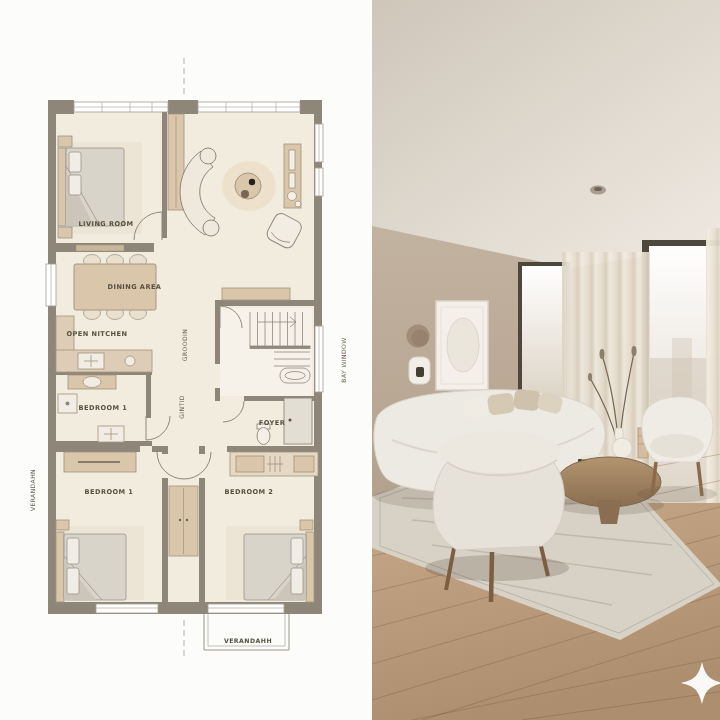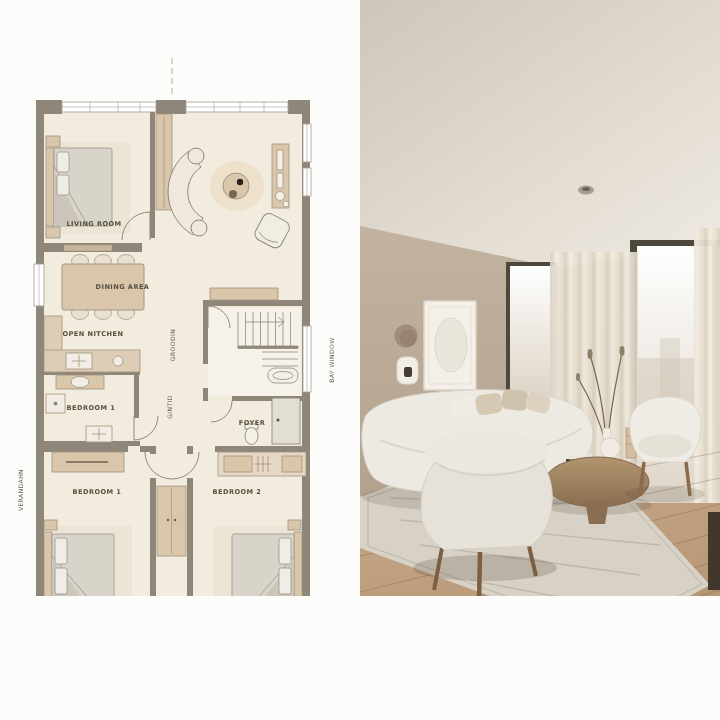--- a/index.html
+++ b/index.html
@@ -1,18 +1,18 @@
 <!DOCTYPE html>
 <html><head>
 <meta charset="utf-8">
 <style>
   html,body{margin:0;padding:0;background:#222;}
   .canvas{position:relative;width:720px;height:720px;overflow:hidden;background:#fcfcfa;
           font-family:"DejaVu Sans","Liberation Sans",sans-serif;}
-  .panel{position:absolute;top:0;height:596px;width:360px;overflow:hidden;}
+  .panel{position:absolute;top:0;height:720px;width:360px;overflow:hidden;margin-left:12px;}
   .panel-left{left:0;background:#fcfcfa;}
   .panel-right{left:360px;}
   svg{position:absolute;left:0;top:0;}
   .plan-label{position:absolute;transform:translate(-50%,-50%);
       font-size:6.6px;font-weight:600;letter-spacing:.45px;color:#57503f;
       white-space:nowrap;text-transform:uppercase;}
   .plan-label.vert{transform:translate(-50%,-50%) rotate(-90deg);
       font-size:6px;font-weight:500;color:#6b6456;}
   .plan-label.small{font-size:6.2px;}
 </style>
@@ -239,23 +239,23 @@
       </g>
 
       <g fill="none" stroke="#9a948a" stroke-width="1">
         <path d="M 192 614 L 192 650 L 277 650 L 277 614"></path>
         <path d="M 196 614 L 196 646 L 273 646 L 273 614" stroke-width="0.6"></path>
       </g>
     </svg>
 
     <div class="plan-label" style="left:94px;top:224px;">LIVING ROOM</div>
     <div class="plan-label" style="left:101px;top:287px;padding-left:43px;">DINING AREA</div>
-    <div class="plan-label" style="left:93px;top:334px;">OPEN NITCHEN</div>
+    <div class="plan-label" style="left:85px;top:334px;">OPEN NITCHEN</div>
     <div class="plan-label" style="left:91px;top:408px;">BEDROOM 1</div>
-    <div class="plan-label" style="left:252px;top:423px;">FOYER</div>
+    <div class="plan-label" style="left:260px;top:423px;">FOYER</div>
     <div class="plan-label" style="left:97px;top:492px;">BEDROOM 1</div>
     <div class="plan-label" style="left:237px;top:492px;text-align:center;">BEDROOM 2</div>
     <div class="plan-label small" style="left:236px;top:640px;">VERANDAHH</div>
     <div class="plan-label vert" style="left:172px;top:345px;">GROODIN</div>
     <div class="plan-label vert" style="left:169px;top:407px;">GINTID</div>
     <div class="plan-label vert" style="left:20px;top:490px;">VERANDAHN</div>
     <div class="plan-label vert" style="left:331px;top:360px;">BAY WINDOW</div>
   </div>
 
   <div class="panel panel-right">

